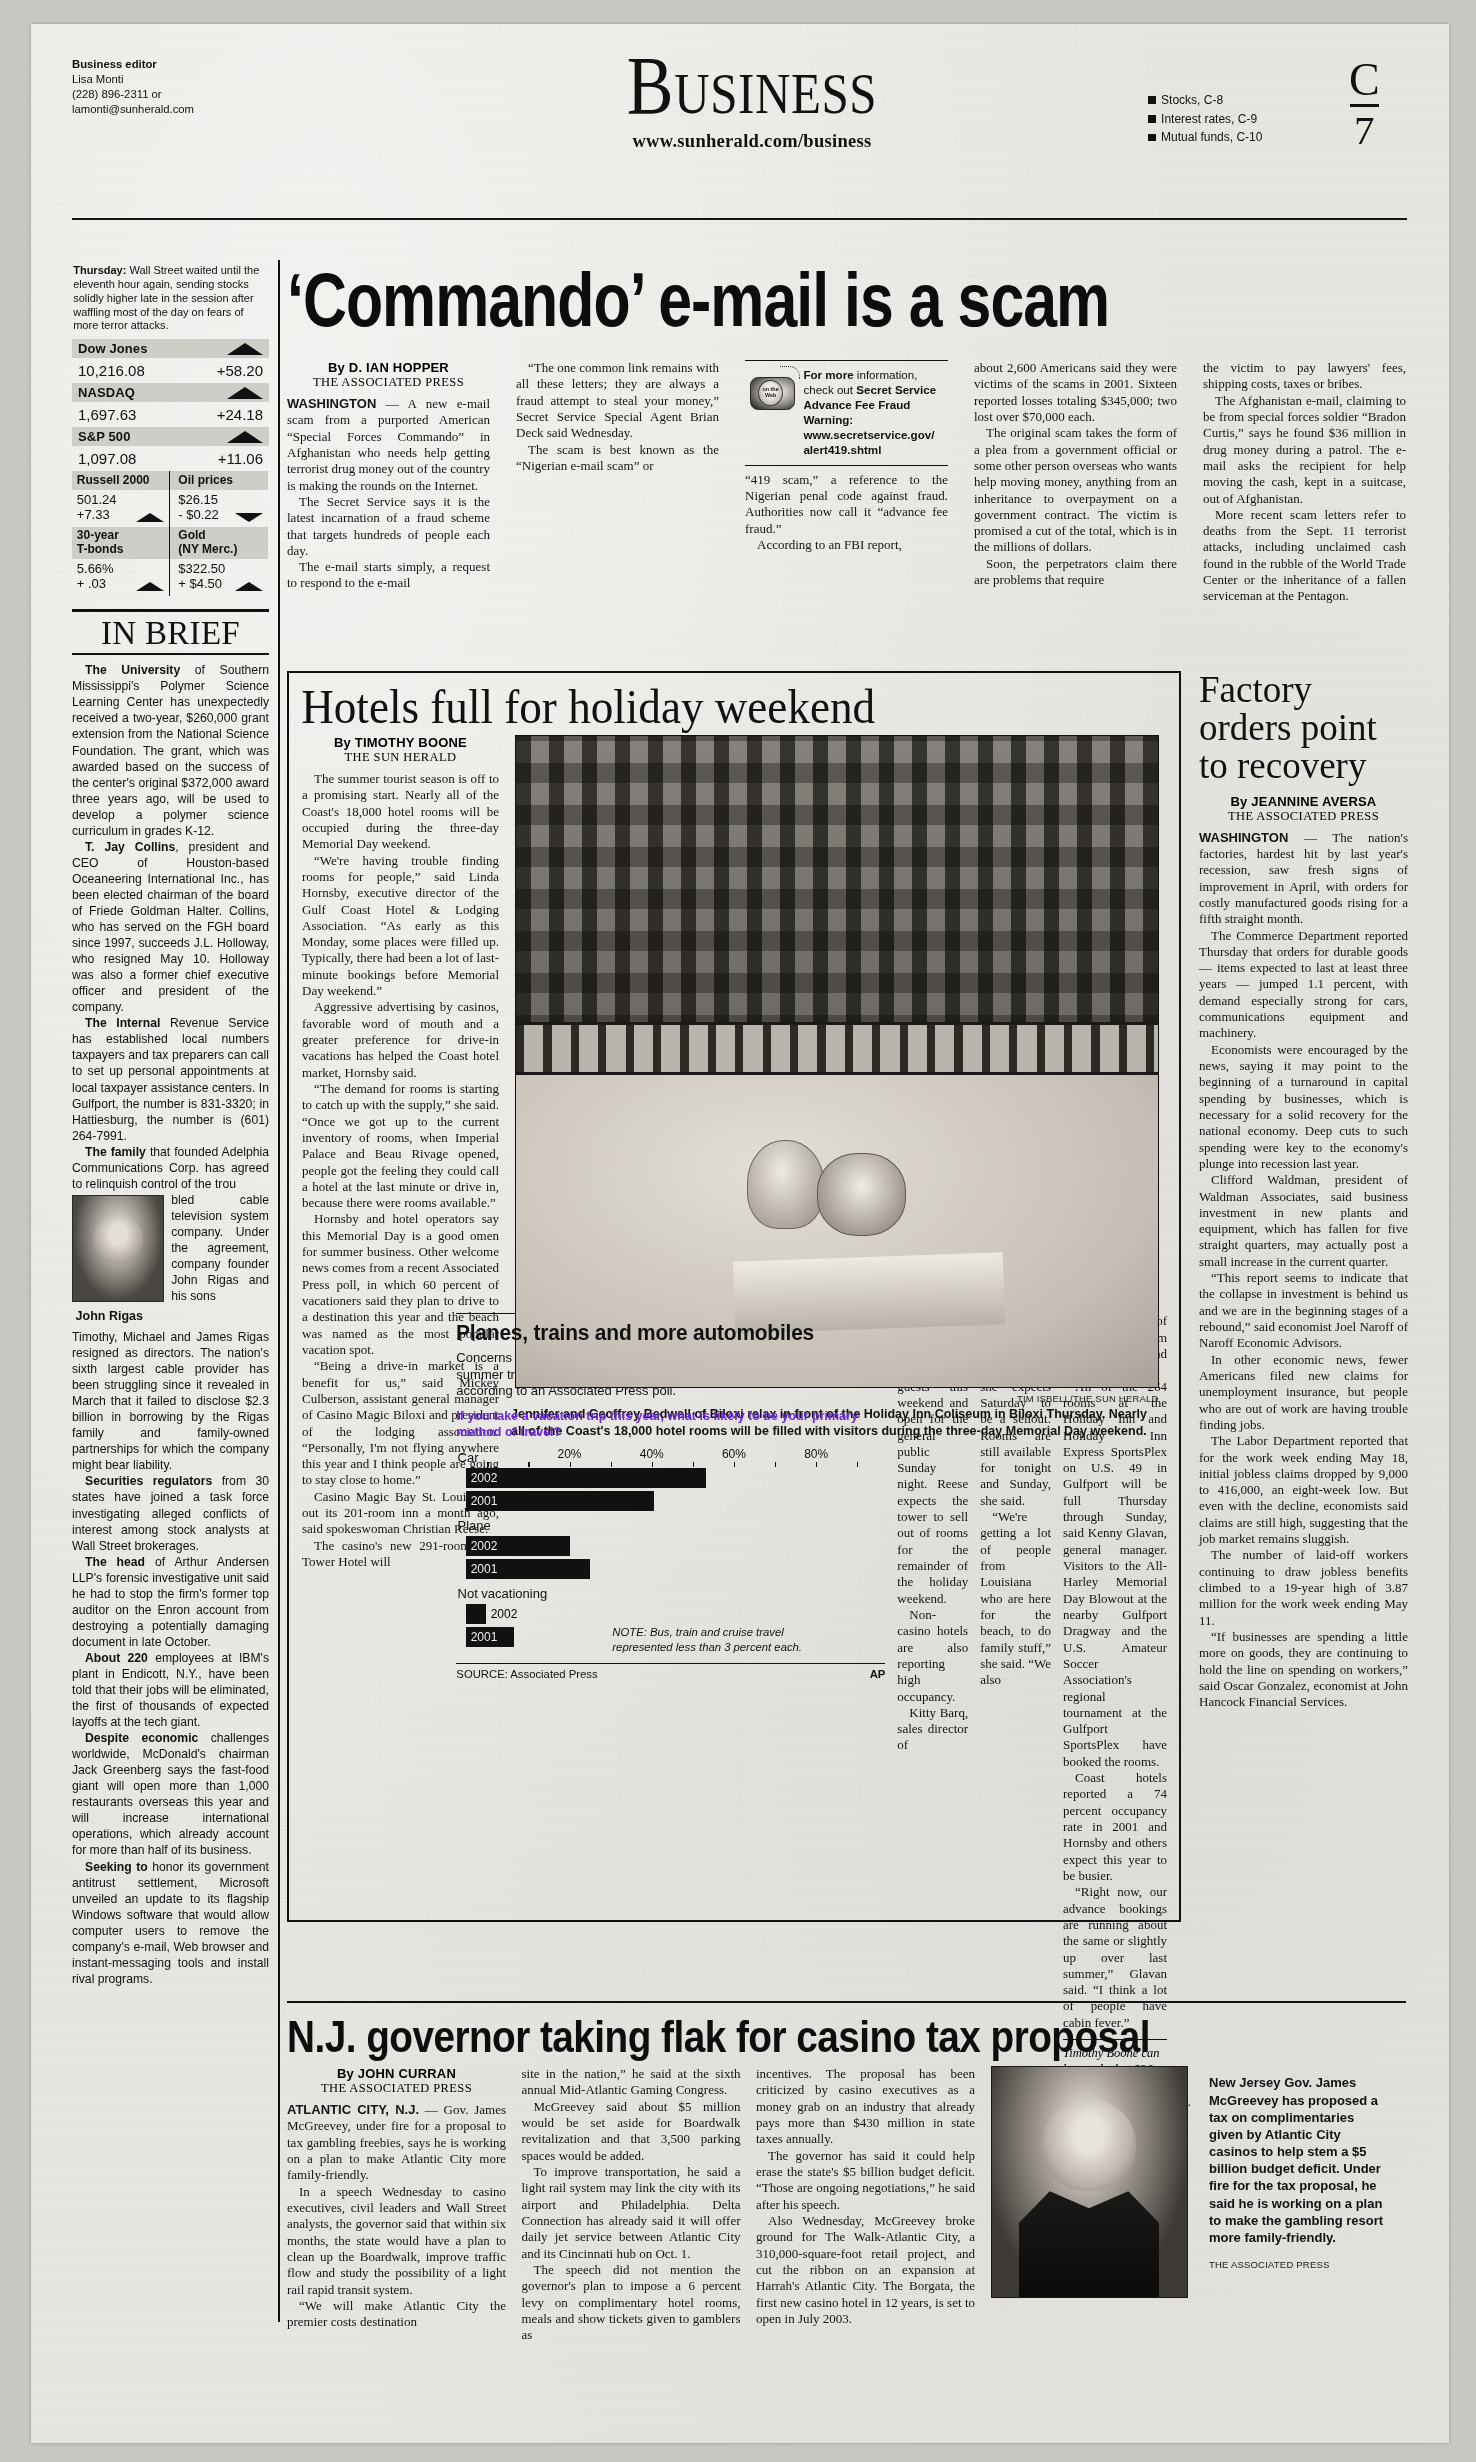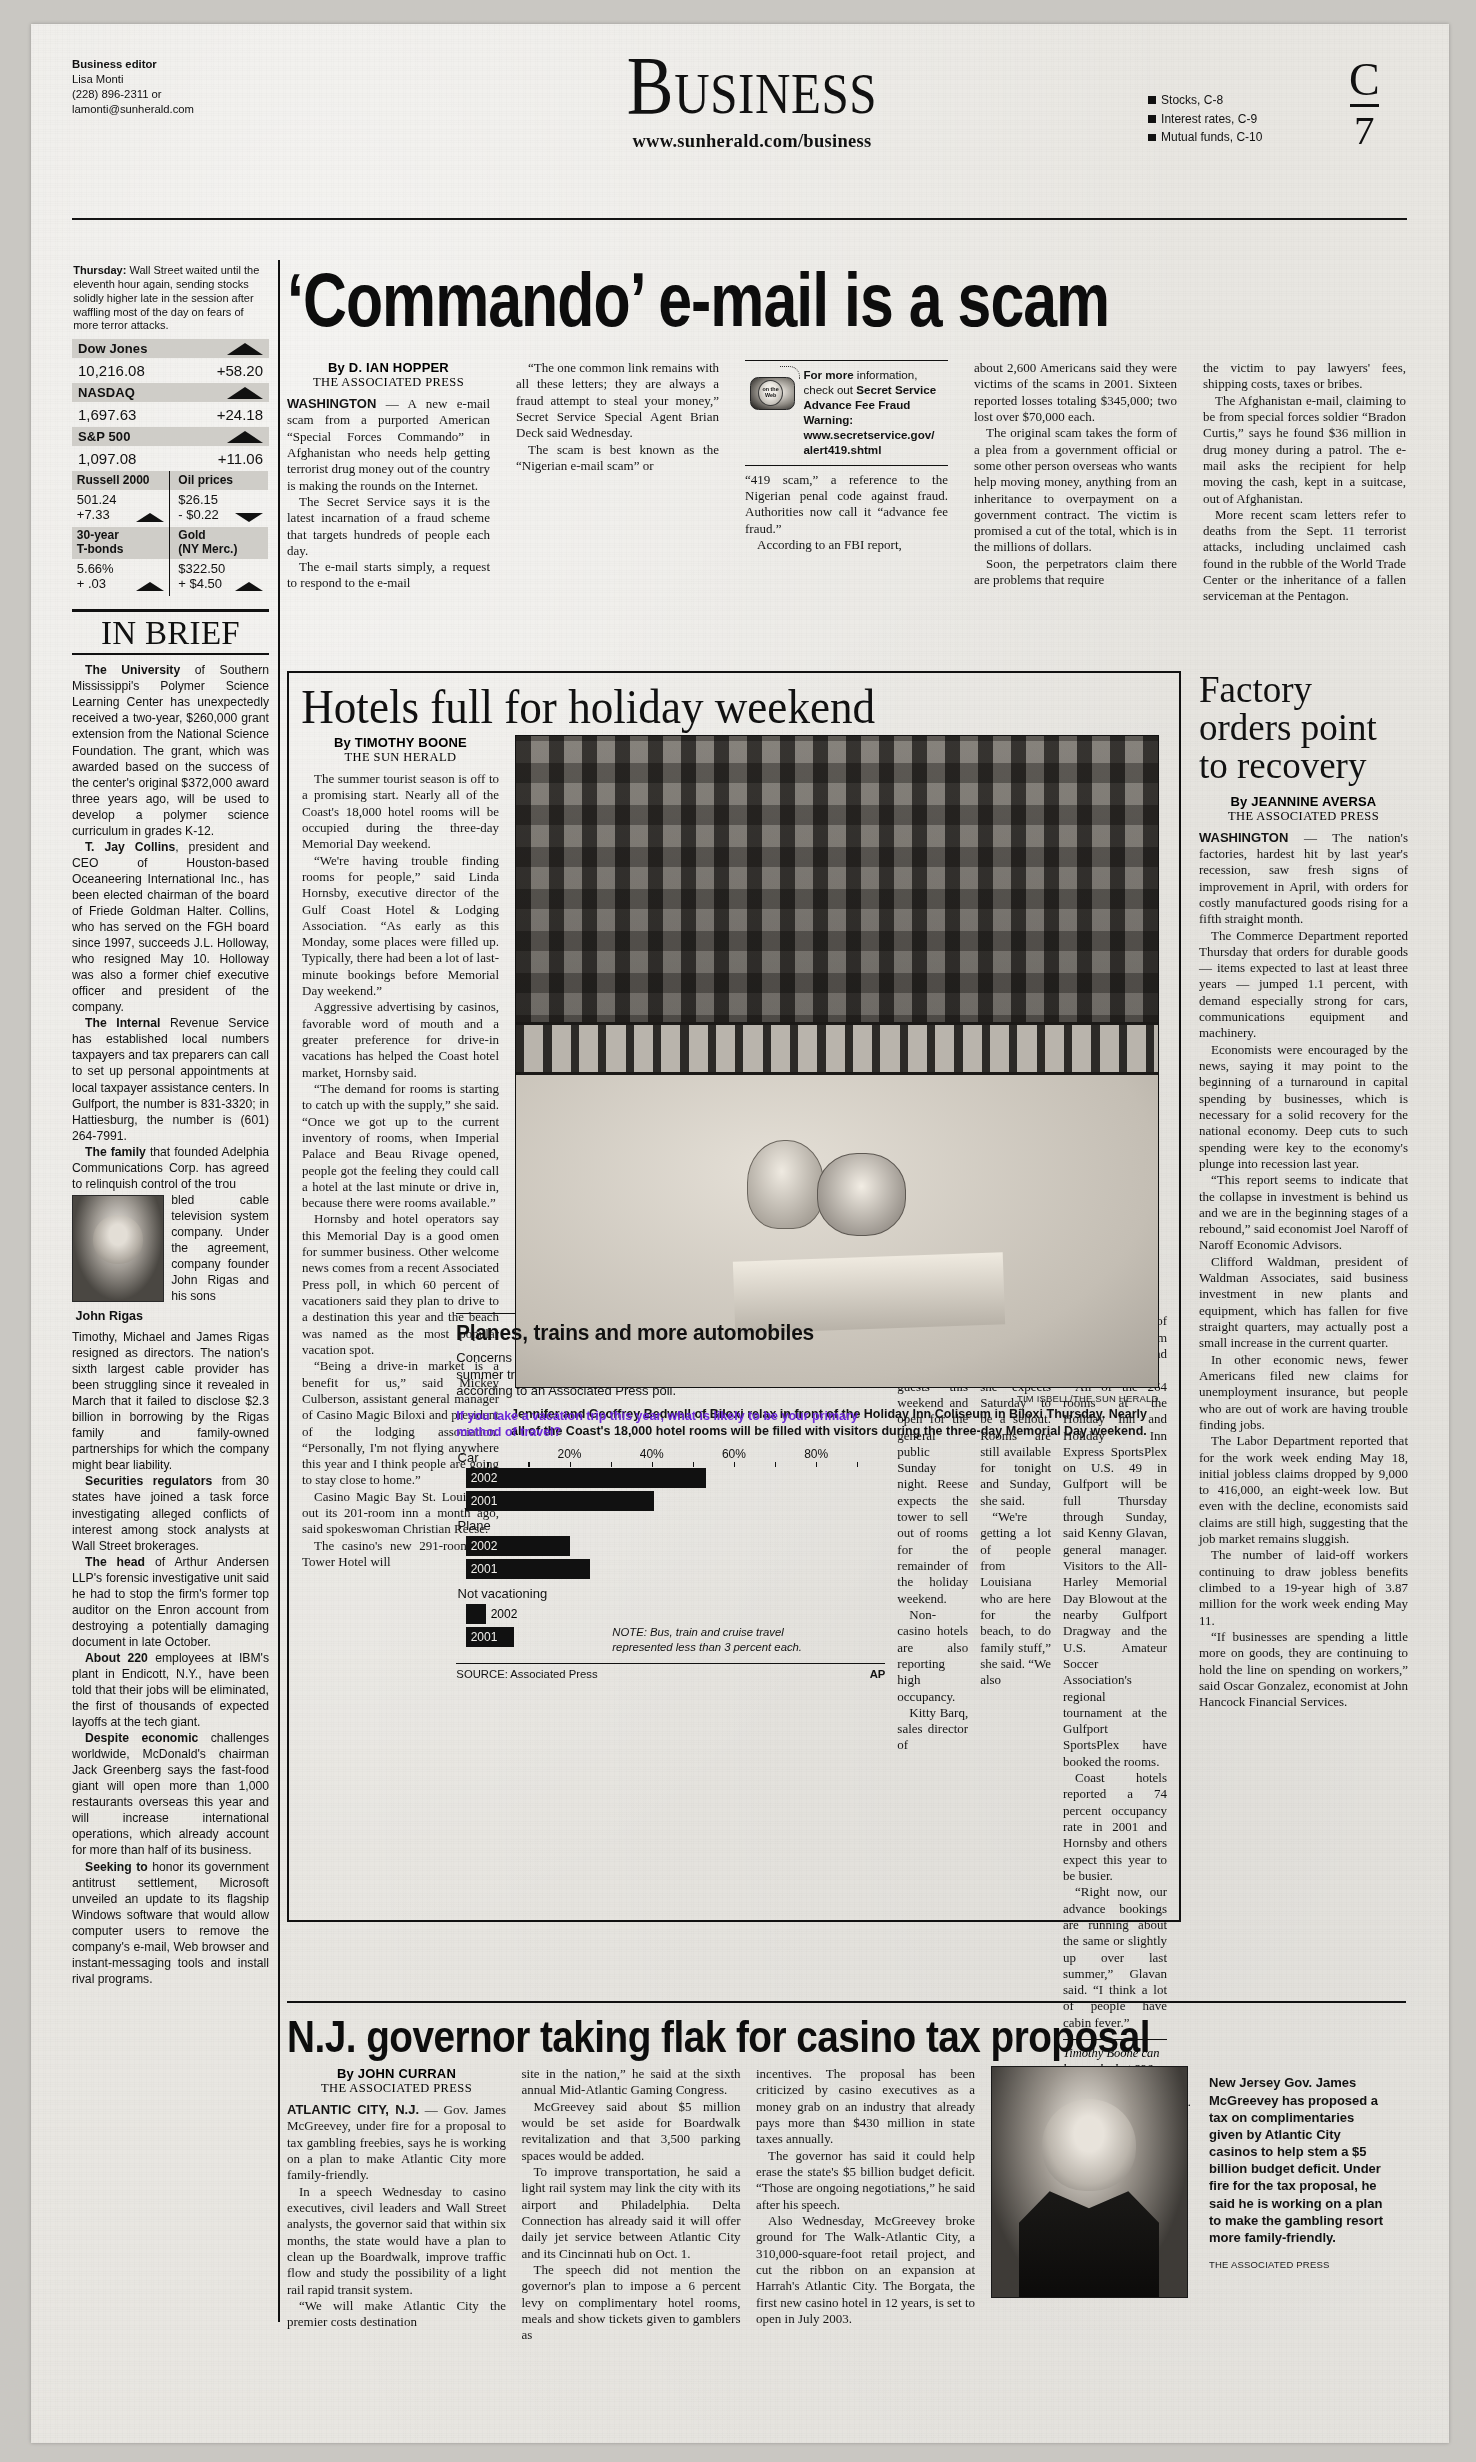--- a/index.html
+++ b/index.html
@@ -567,22 +567,22 @@
   </div>
 
   <div class="factory">
     <div class="hl-factory">Factory orders point to recovery</div>
     <div class="byline">By JEANNINE AVERSA</div>
     <div class="byline2">THE ASSOCIATED PRESS</div>
     <div class="body-serif">
       <p class="first"><b class="dek">WASHINGTON</b><span> — The nation's factories, hardest hit by last year's recession, saw fresh signs of improvement in April, with orders for costly manufactured goods rising for a fifth straight month.</span></p>
       <p>The Commerce Department reported Thursday that orders for durable goods— items expected to last at least three years — jumped 1.1 percent, with demand especially strong for cars, communications equipment and machinery.</p>
       <p>Economists were encouraged by the news, saying it may point to the beginning of a turnaround in capital spending by businesses, which is necessary for a solid recovery for the national economy. Deep cuts to such spending were key to the economy's plunge into recession last year.</p>
+      <p>Clifford Waldman, president of Waldman Associates, said business investment in new plants and equipment, which has fallen for five straight quarters, may actually post a small increase in the current quarter.</p>
       <p>“This report seems to indicate that the collapse in investment is behind us and we are in the beginning stages of a rebound,” said economist Joel Naroff of Naroff Economic Advisors.</p>
-      <p>Clifford Waldman, president of Waldman Associates, said business investment in new plants and equipment, which has fallen for five straight quarters, may actually post a small increase in the current quarter.</p>
       <p>In other economic news, fewer Americans filed new claims for unemployment insurance, but people who are out of work are having trouble finding jobs.</p>
       <p>The Labor Department reported that for the work week ending May 18, initial jobless claims dropped by 9,000 to 416,000, an eight-week low. But even with the decline, economists said claims are still high, suggesting that the job market remains sluggish.</p>
       <p>The number of laid-off workers continuing to draw jobless benefits climbed to a 19-year high of 3.87 million for the work week ending May 11.</p>
       <p>“If businesses are spending a little more on goods, they are continuing to hold the line on spending on workers,” said Oscar Gonzalez, economist at John Hancock Financial Services.</p>
     </div>
   </div>
 
   <div class="njwrap">
     <div class="nj-rule"></div>
     <div class="hl-nj">N.J. governor taking flak for casino tax proposal</div>

